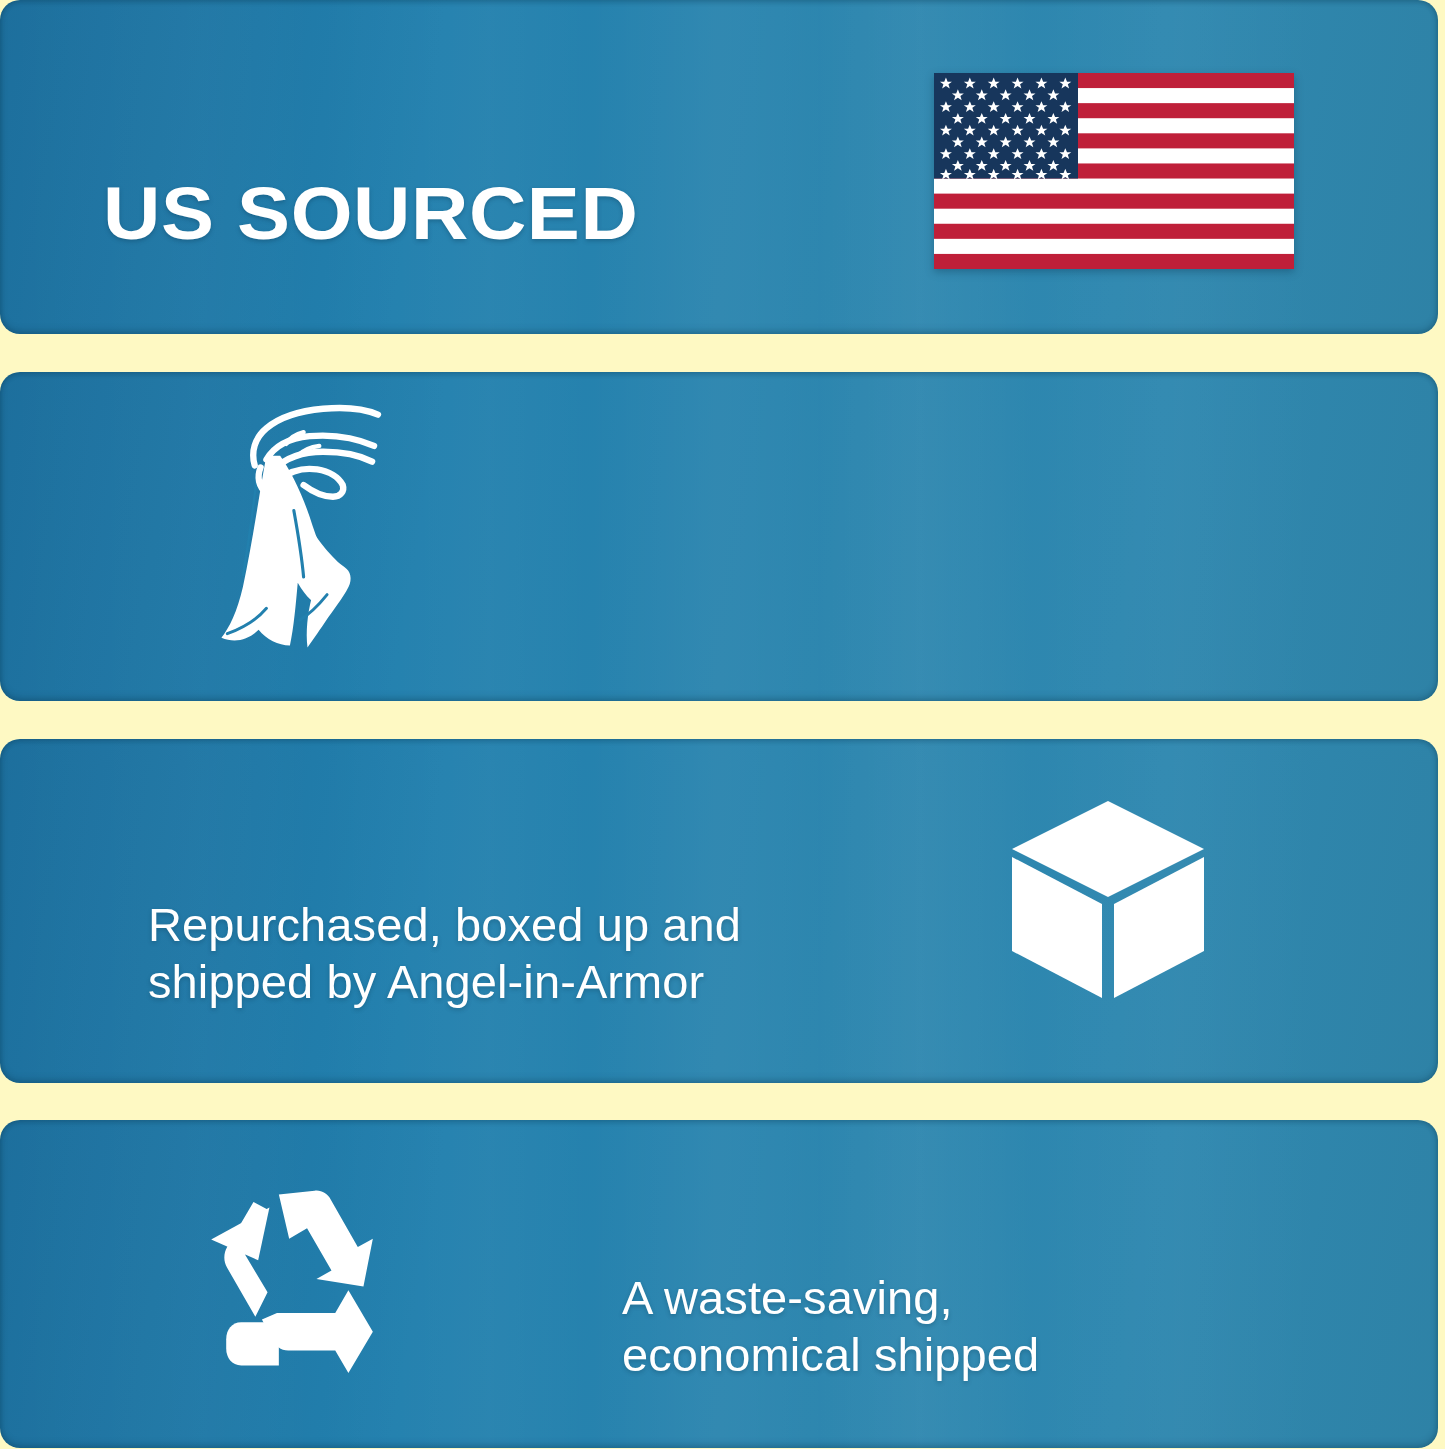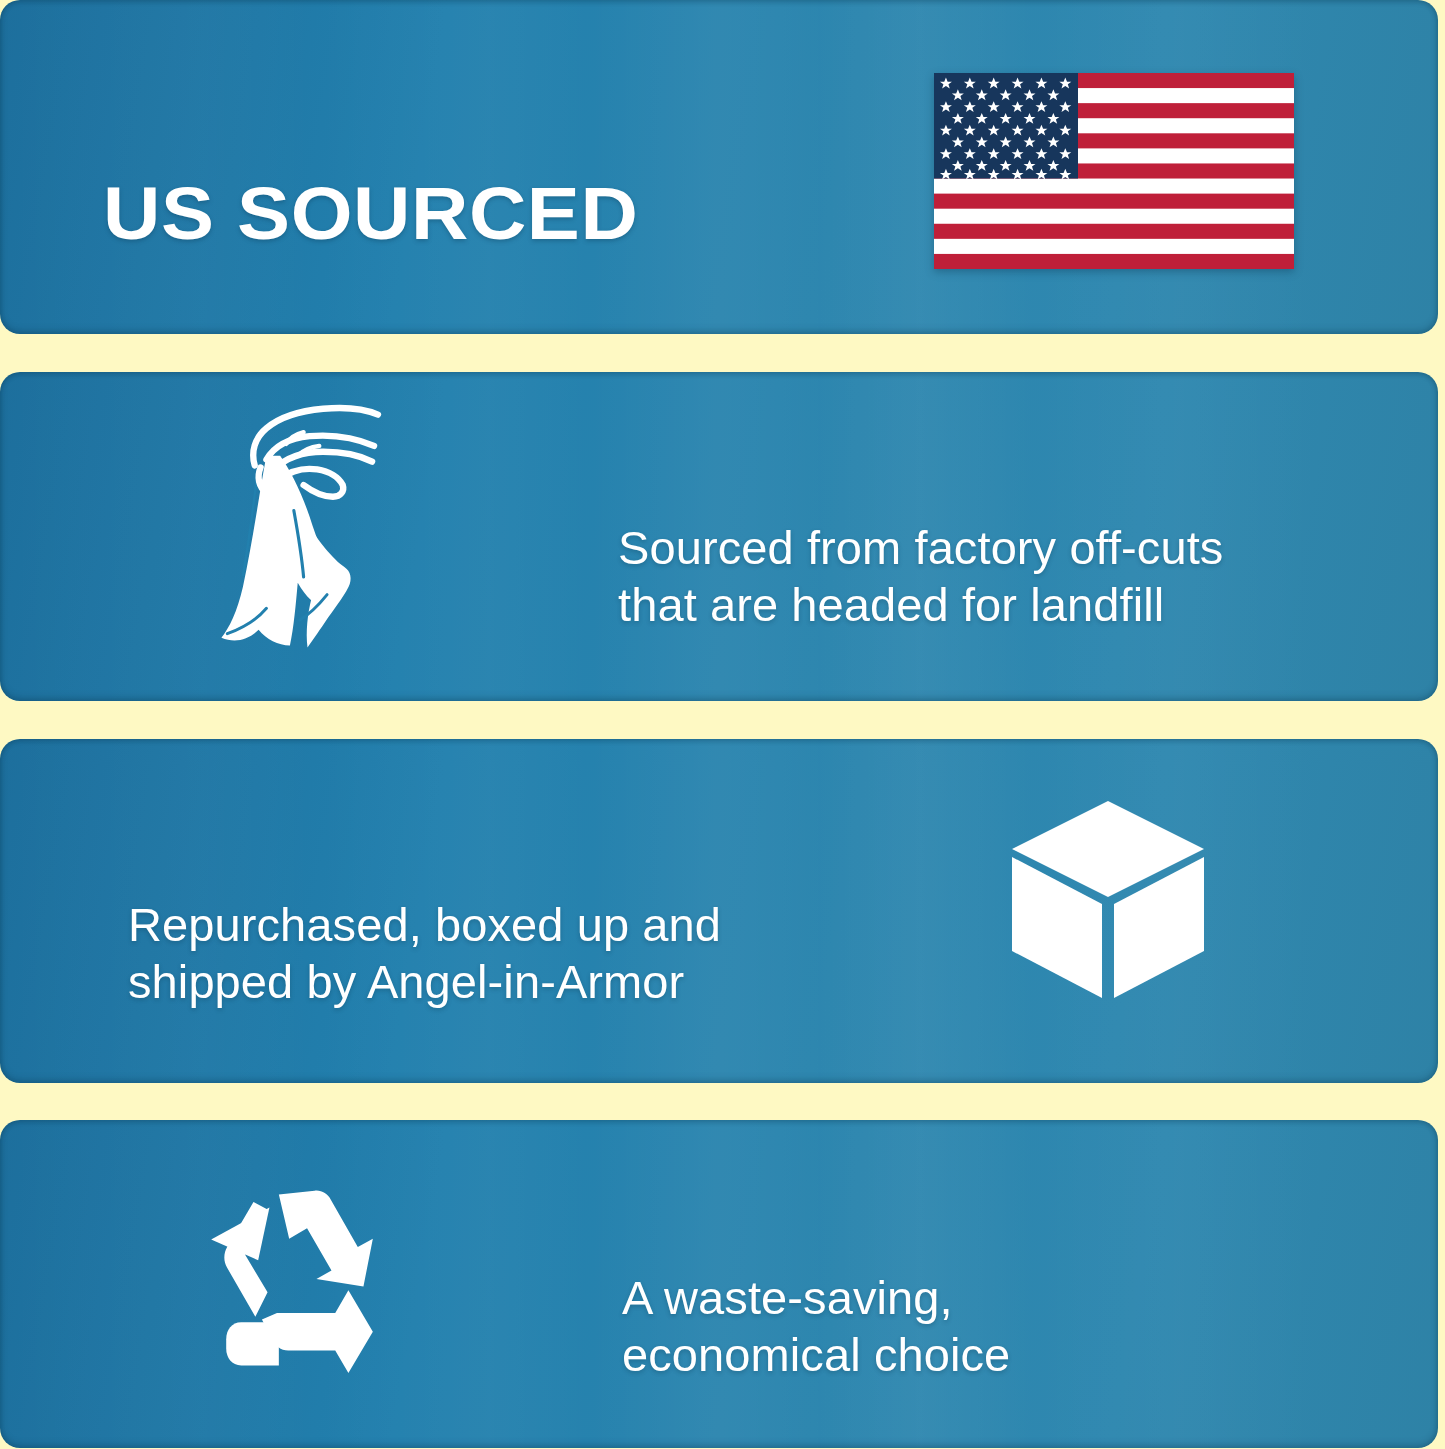--- a/index.html
+++ b/index.html
@@ -103,21 +103,21 @@
     text-shadow: 0 2px 4px rgba(12,58,85,0.32);
     white-space: pre-line;
     letter-spacing: 0.1px;
   }
 
   
   .p2-icon  { left: 196px; top: 20px; width: 225px; height: 280px; }
   .p2-text  { left: 618px; top: 100px; }
 
   
-  .p3-text  { left: 128px; top: 110px; }
+  .p3-text  { left: 148px; top: 110px; }
   .p3-icon  { left: 1008px; top: 58px; width: 200px; height: 205px; }
 
   
   .p4-icon  { left: 198px; top: 60px; width: 188px; height: 200px; }
   .p4-text  { left: 622px; top: 102px; }
 </style>
 </head>
 <body>
 
 <div id="infographic">
@@ -267,22 +267,20 @@
                    C80 106, 92 106, 100 100"></path>
         </g>
 
         <g fill="none" stroke="#ffffff" stroke-width="4.5" stroke-linecap="round">
           <path d="M92 50 C96 44, 102 40, 110 38"></path>
           <path d="M104 62 C110 56, 118 53, 126 52"></path>
         </g>
       </svg>
     </div>
 
-    <p class="body-text p2-text">Sourced from factory off-cuts
-that are headed for landfill</p>
   </section>
 
   <section class="panel panel-3">
 
     <p class="body-text p3-text">Repurchased, boxed up and
 shipped by Angel-in-Armor</p>
 
     <div class="icon-box p3-icon">
       <svg viewBox="0 0 200 205" aria-hidden="true">
 
@@ -339,16 +337,16 @@
                    Z"></path>
 
           <path d="M46 150 L86 150 L86 196 L46 196
                    C36 196, 30 188, 30 178 L30 168
                    C30 158, 36 150, 46 150 Z"></path>
         </g>
       </svg>
     </div>
 
     <p class="body-text p4-text">A waste-saving,
-economical choice</p>
+economical shipped</p>
   </section>
 
 </div>
 
 </body></html>

